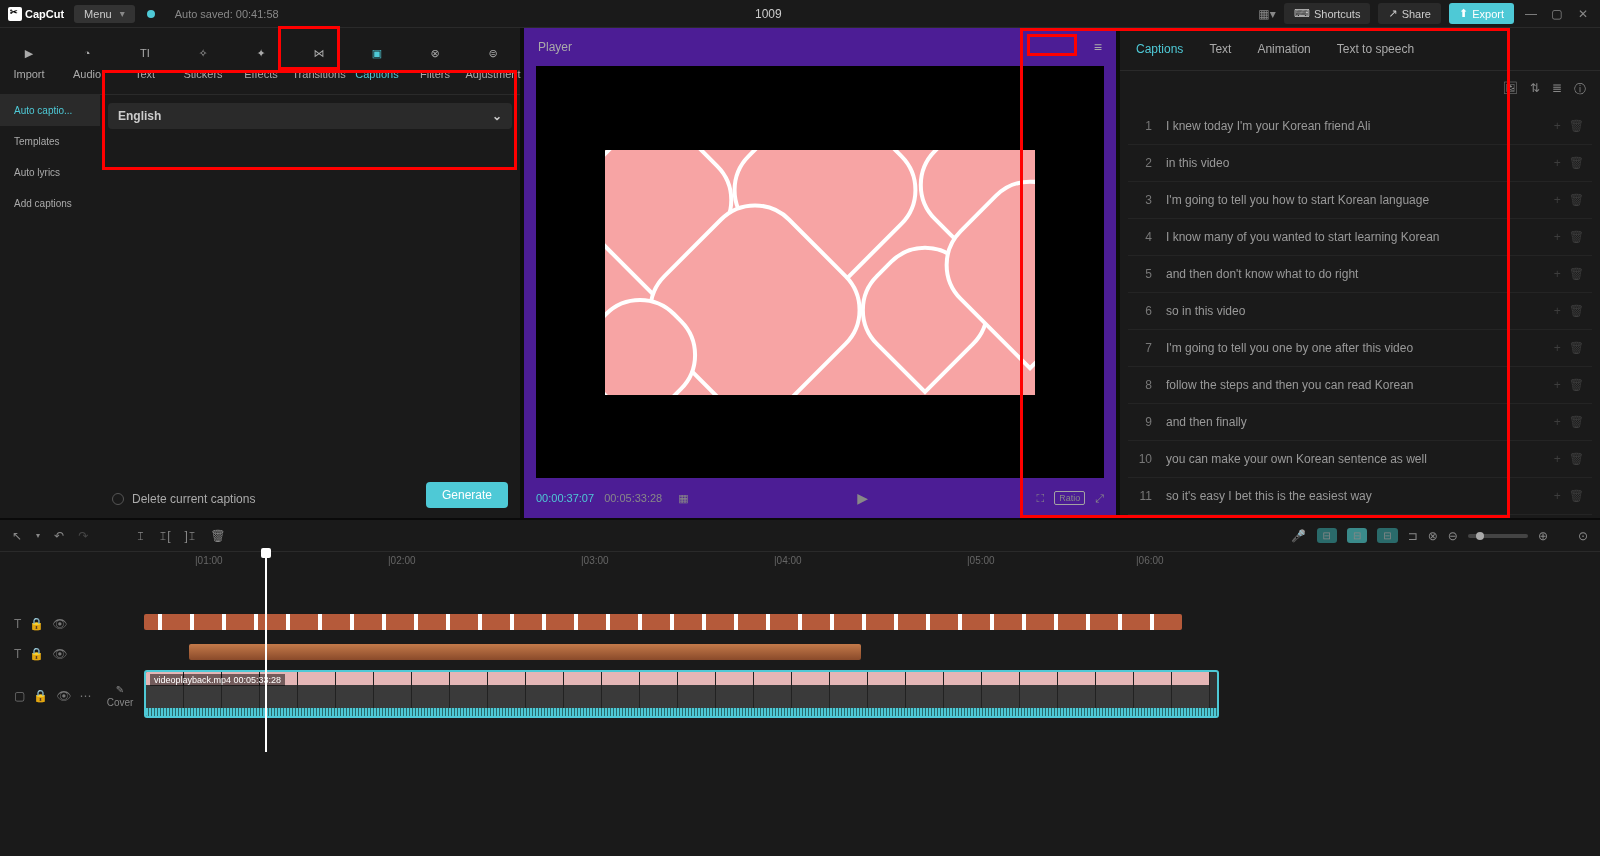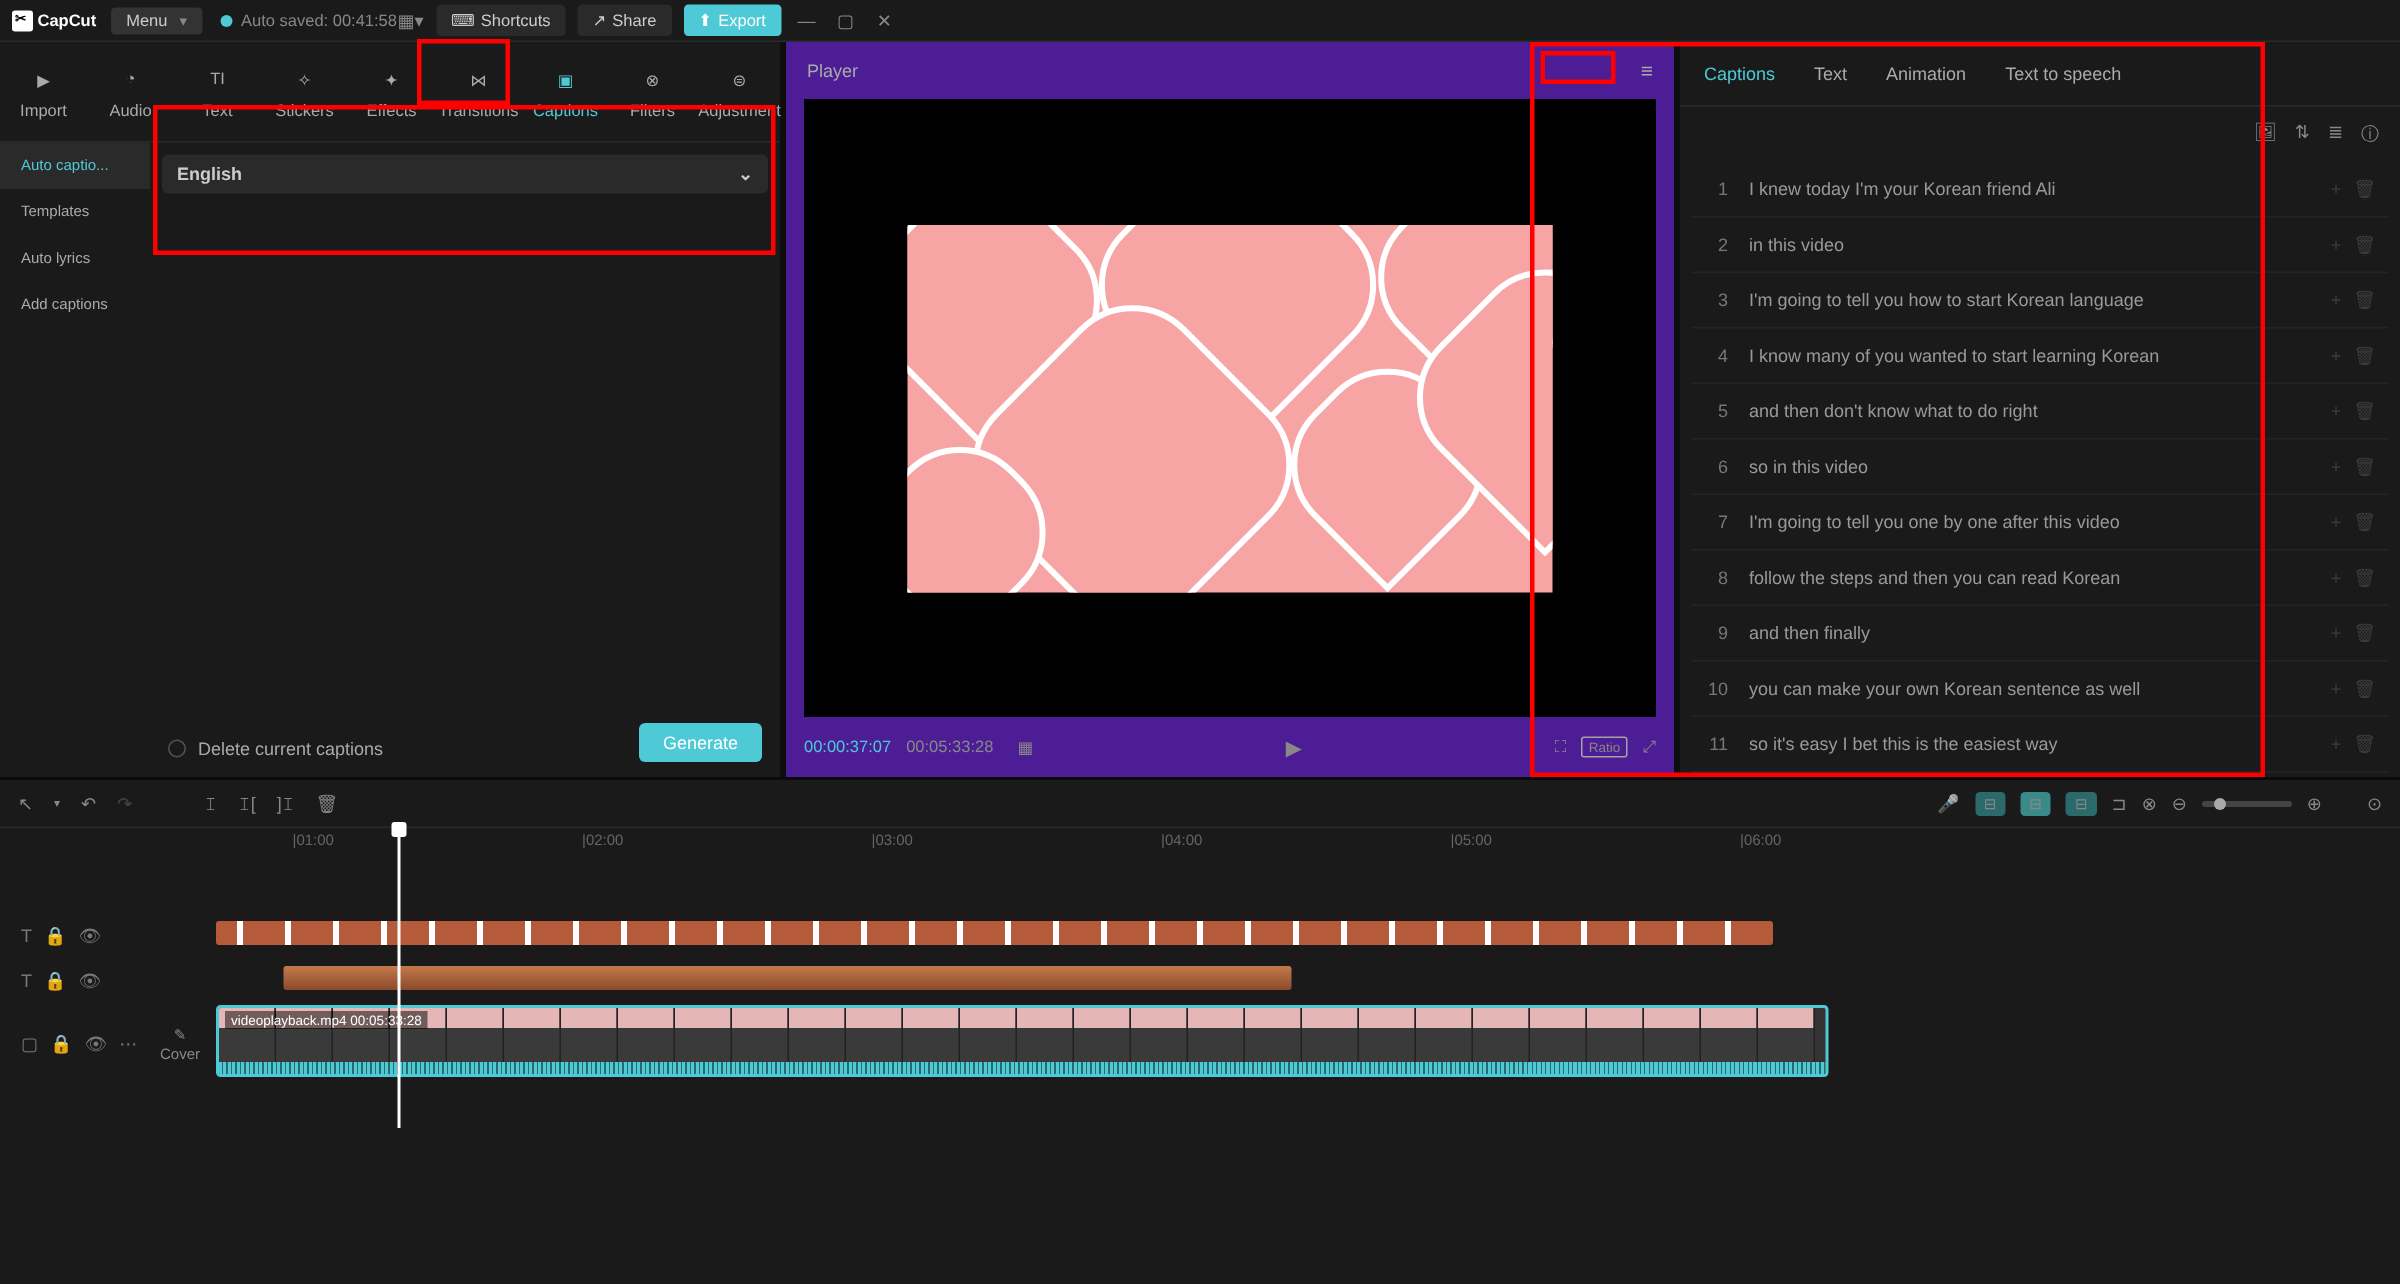--- a/index.html
+++ b/index.html
@@ -4,21 +4,21 @@
 <style>
 * { margin: 0; padding: 0; box-sizing: border-box; font-family: -apple-system, BlinkMacSystemFont, "Segoe UI", Arial, sans-serif; }
 body { background: #0d0d0d; color: #aaa; font-size: 12px; overflow: hidden; width: 1600px; height: 856px; }
 
 
 .titlebar { height: 28px; background: #1a1a1a; display: flex; align-items: center; padding: 0 8px; border-bottom: 1px solid #2a2a2a; }
 .logo { font-weight: bold; color: #fff; font-size: 11px; margin-right: 10px; display: flex; align-items: center; gap: 3px; }
 .logo-icon { width: 14px; height: 14px; background: #fff; border-radius: 2px; position: relative; }
 .logo-icon::after { content: "✂"; color: #000; font-size: 9px; position: absolute; top: 0; left: 2px; }
 .menu-btn { background: #333; color: #ccc; padding: 3px 10px; border-radius: 3px; font-size: 11px; border: none; display: flex; align-items: center; gap: 4px; }
-.autosave { color: #888; font-size: 11px; margin-left: 12px; display: flex; align-items: center; gap: 6px; }
+.autosave { color: #888; font-size: 11px; margin-left: 12px; display: flex; align-items: center; gap: 20px; }
 .autosave-dot { width: 8px; height: 8px; background: #4ec9d6; border-radius: 50%; }
 .title-center { flex: 1; text-align: center; color: #ccc; font-size: 12px; }
 .title-right { display: flex; gap: 8px; align-items: center; }
 .tbtn { background: #2a2a2a; color: #ccc; padding: 4px 10px; border-radius: 3px; font-size: 11px; border: none; display: flex; align-items: center; gap: 4px; }
 .tbtn.export { background: #4ec9d6; color: #fff; }
 .win-ctrl { width: 18px; height: 18px; display: flex; align-items: center; justify-content: center; color: #888; }
 
 
 .main { display: flex; height: 490px; }
 .left-panel { width: 520px; background: #1a1a1a; display: flex; position: relative; }
@@ -110,20 +110,21 @@
       <span class="logo-icon"></span>
       <span>CapCut</span>
     </div>
   <button class="menu-btn chev">
       <span>Menu</span>
     </button>
   <div class="autosave">
       <span class="autosave-dot"></span>
       <span>Auto saved: 00:41:58</span>
     </div>
+  <div class="title-center">1009</div>
   <div class="title-right">
     <span class="win-ctrl">▦▾</span>
     <button class="tbtn">⌨ <span>Shortcuts</span></button>
     <button class="tbtn">↗ <span>Share</span></button>
     <button class="tbtn export">⬆ <span>Export</span></button>
     <span class="win-ctrl">—</span>
     <span class="win-ctrl">▢</span>
     <span class="win-ctrl">✕</span>
   </div>
 </div>
@@ -349,21 +350,21 @@
       <span>⊕</span>
       <span style="margin-left:20px">⊙</span>
     </div>
   </div>
   <div class="tl-ruler" id="ruler">
       <span class="tl-tick" style="left: 195px;">|01:00</span>
       <span class="tl-tick" style="left: 388px;">|02:00</span>
       <span class="tl-tick" style="left: 581px;">|03:00</span>
       <span class="tl-tick" style="left: 774px;">|04:00</span>
       <span class="tl-tick" style="left: 967px;">|05:00</span>
-      <span class="tl-tick" style="left: 1160px; text-align: center;">|06:00</span>
+      <span class="tl-tick" style="left: 1136px; text-align: center;">|06:00</span>
     </div>
   <div class="tl-tracks">
     <div class="tl-playhead"></div>
     <div class="tl-row">
       <div class="tl-left">
           <span>T</span>
           <span>🔒</span>
           <span>👁</span>
         </div>
       <div class="tl-cover"></div>

